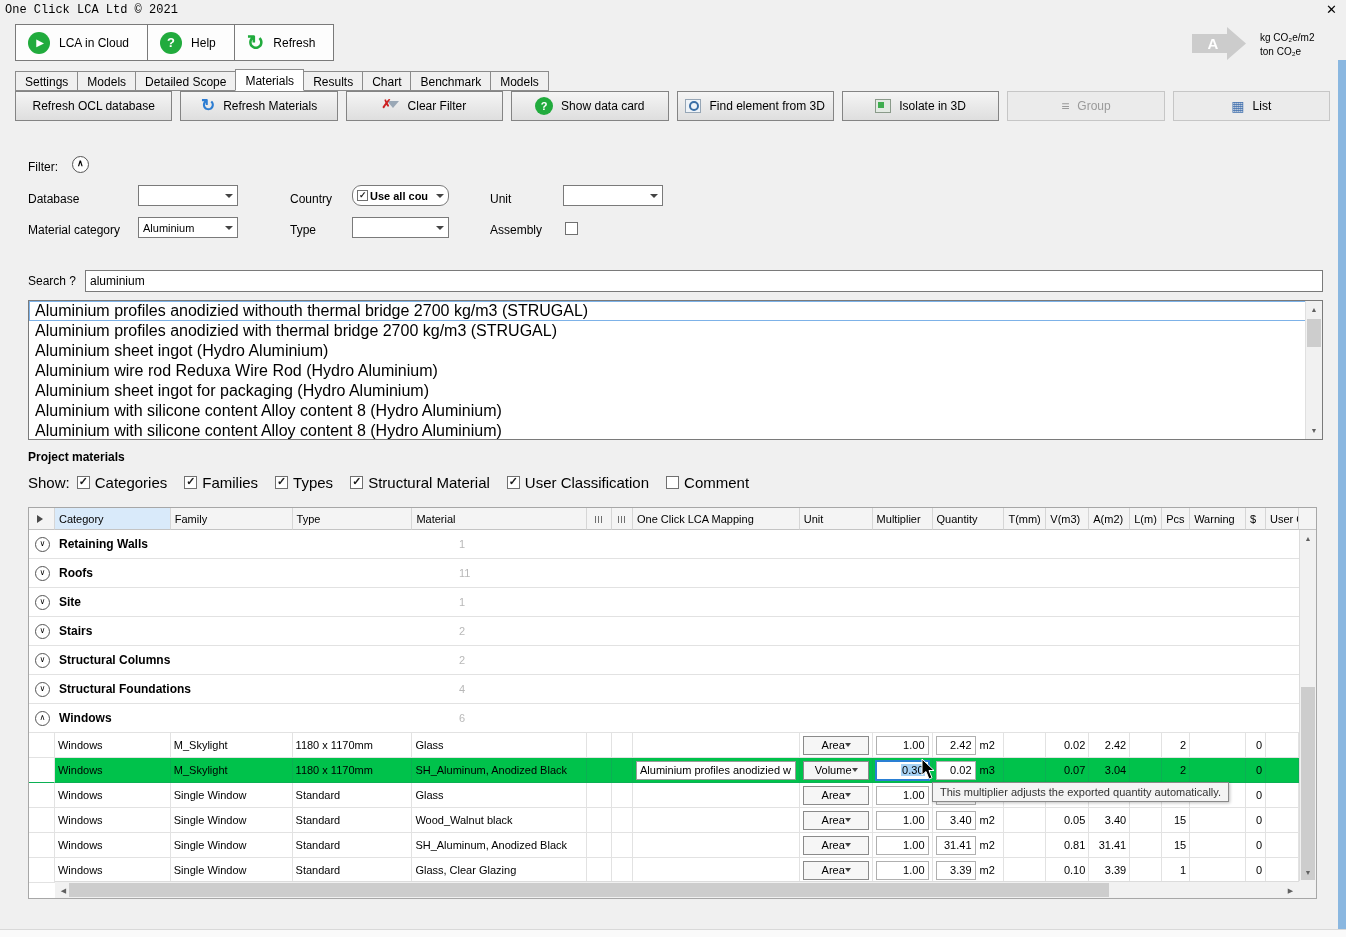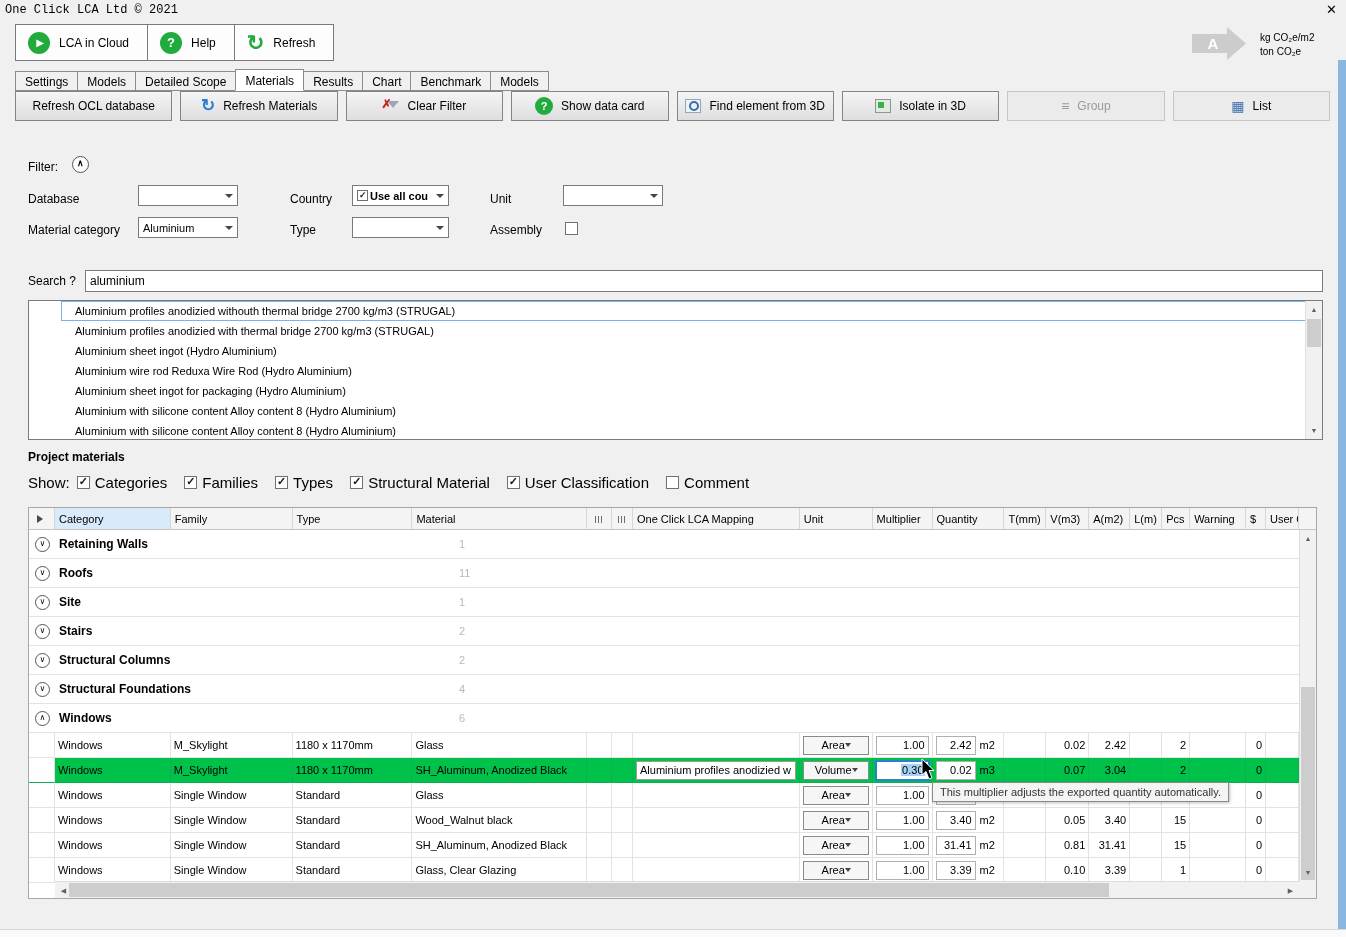--- a/index.html
+++ b/index.html
@@ -58,21 +58,21 @@
   .cb { display:inline-block; width:13px; height:13px; border:1px solid #707070; background:#fff; position:relative; flex:none; }
   .cb.checked::after { content:"✓"; position:absolute; left:1px; top:-2px; font-size:11px; font-weight:bold; color:#1a1a1a; }
   .cb.sm { width:11px; height:11px; margin-right:2px; }
   .cb.sm.checked::after { font-size:9px; top:-1px; left:1px; }
 
   
   .search-input { position:absolute; height:22px; border:1px solid #7a7a7a; background:#fff; font-family:"Liberation Sans",sans-serif; font-size:12px; padding:0 4px; }
 
   
   .listbox { position:absolute; left:28px; top:300px; width:1295px; height:140px; background:#fff; border:1px solid #7a7a7a; overflow:hidden; }
-  .litem { height:20px; line-height:20px; padding-left:14px; font-size:11px; white-space:nowrap; overflow:hidden;margin-left:32px; }
+  .litem { height:20px; line-height:20px; padding-left:6px; font-size:16px; white-space:nowrap; overflow:hidden; }
   .litem.first { outline:1px solid #7db2e8; outline-offset:-1px; }
   .lb-scroll { position:absolute; right:0; top:0; bottom:0; width:17px; background:#f1f1f1; border-left:1px solid #e0e0e0; }
   .sb-up,.sb-down,.sb-left,.sb-right { height:17px; display:flex; align-items:center; justify-content:center; font-size:7px; color:#606060; }
   .sb-down { position:absolute; bottom:0; left:0; right:0; }
   .lb-thumb { position:absolute; top:18px; left:1px; right:1px; height:28px; background:#cdcdcd; }
 
   
   .pm-title { position:absolute; left:28px; top:450px; font-weight:bold; font-size:12px; }
   .show-row { position:absolute; left:28px; top:474px; display:flex; align-items:center; gap:7px; font-size:15px; }
   .show-row .grp { display:flex; align-items:center; gap:5px; margin-right:10px; }
@@ -214,21 +214,21 @@
   <div class="flabel" style="left:28px; top:160px;">Filter:</div>
   <div class="collapse-circ" style="left:72px; top:156px;"></div>
 
   <div class="flabel" style="left:28px; top:192px;">Database</div>
   <div class="combo" style="left:138px; top:185px; width:100px;">
     <span class="cval"></span>
     <span class="carrow"></span>
   </div>
 
   <div class="flabel" style="left:290px; top:192px;">Country</div>
-  <div class="combo" style="left:352px; top:185px; width:97px;">
+  <div class="combo" style="left:352px; top:185px; width:97px;border-radius:9px;">
     <span class="cb sm checked"></span>
     <span class="cval bold">Use all cou</span>
     <span class="carrow"></span>
   </div>
 
   <div class="flabel" style="left:490px; top:192px;">Unit</div>
   <div class="combo" style="left:563px; top:185px; width:100px;">
     <span class="cval"></span>
     <span class="carrow"></span>
   </div>

